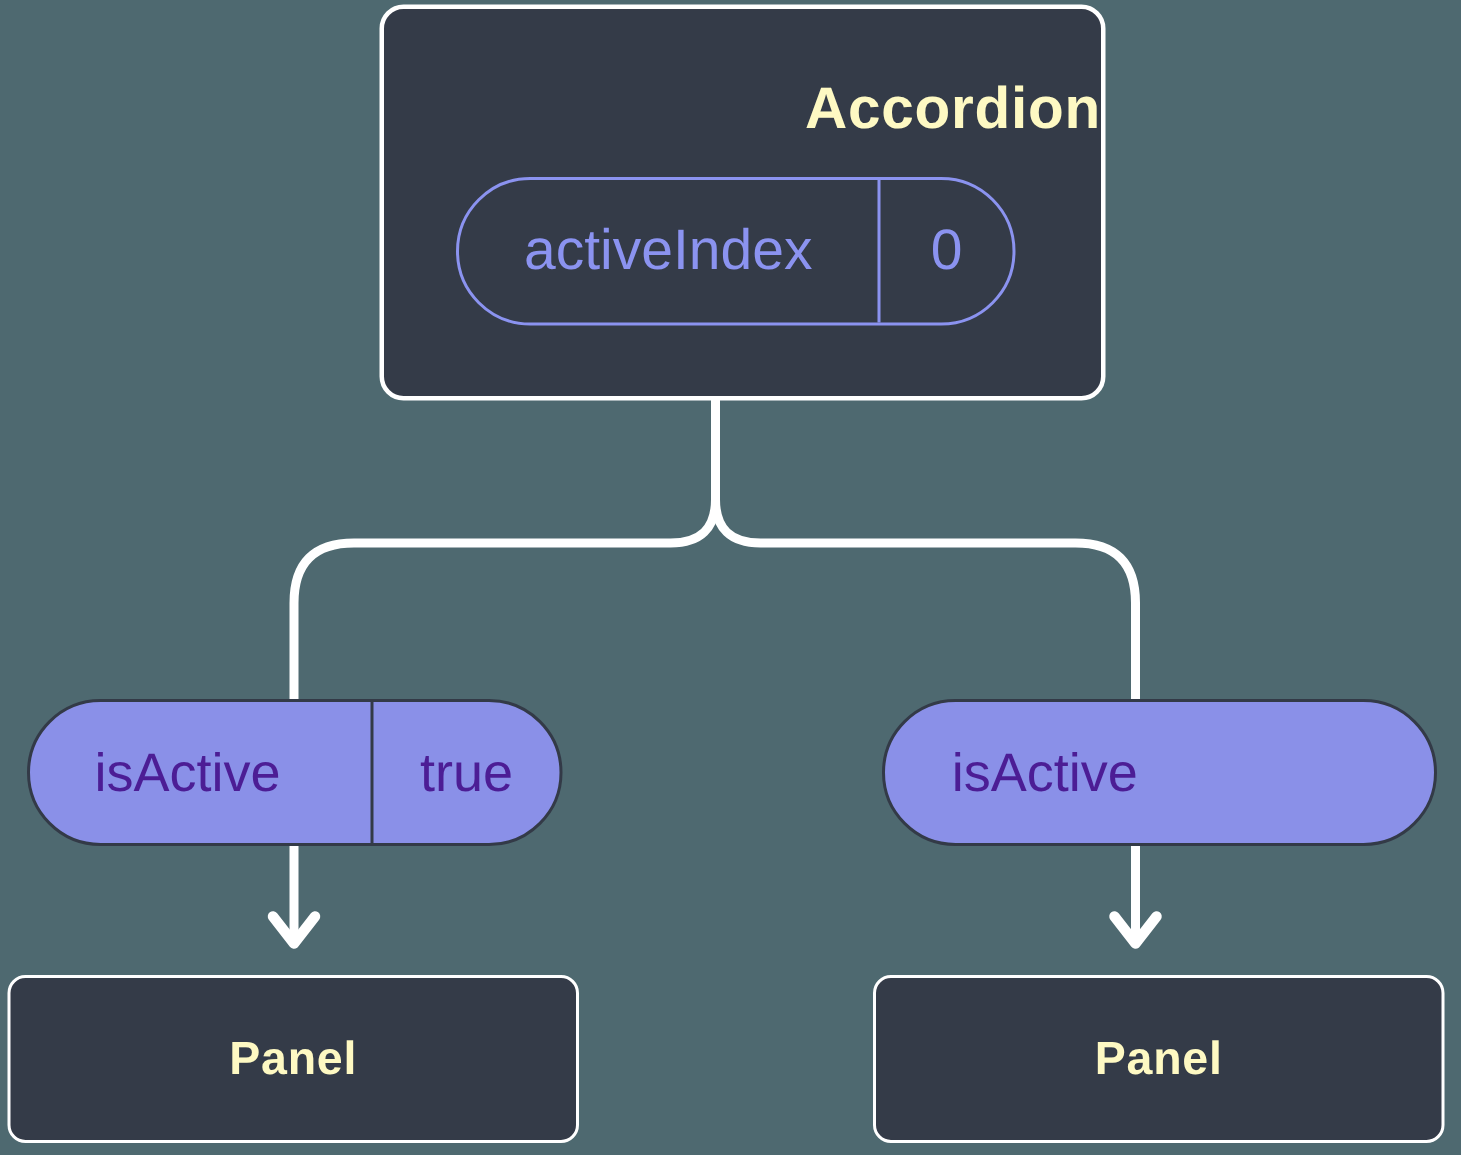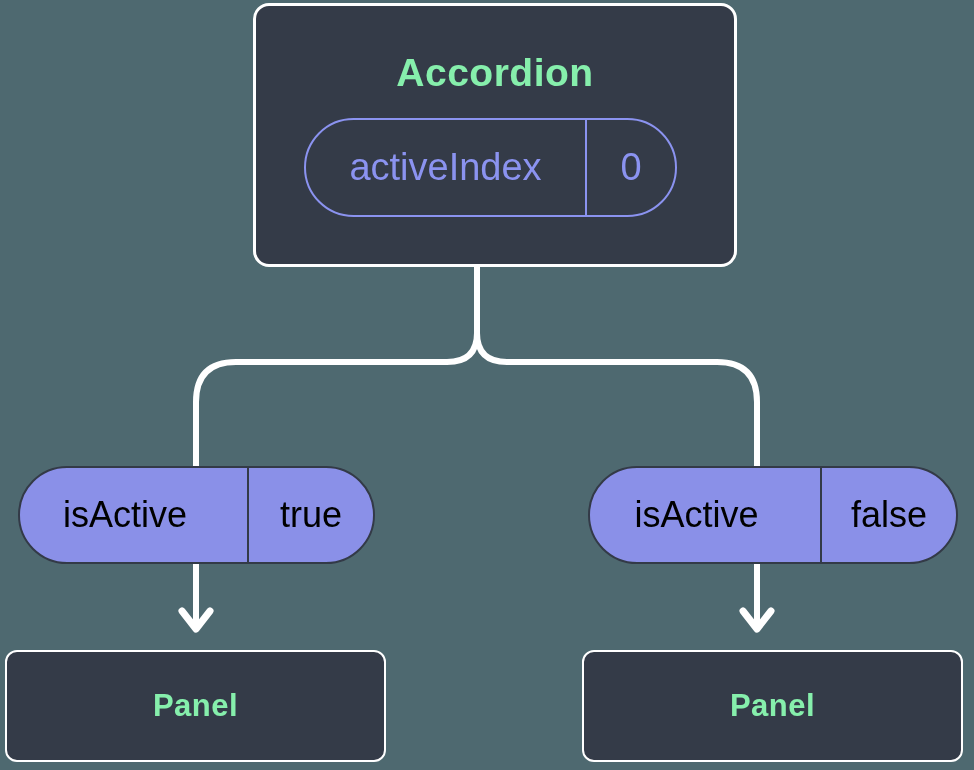--- a/index.html
+++ b/index.html
@@ -42,22 +42,22 @@
     left: 253px;
     top: 3px;
     width: 484px;
     height: 264px;
     border-radius: 16px;
   }
   .node-title {
     position: absolute;
     left: 0;
     right: 0;
-    text-align: center;
-    color: #86efac;
+    text-align: right;
+    color: #fef9c3;
     font-size: 39px;
     font-weight: 600;
     letter-spacing: 0.5px;
   }
   .accordion-node .node-title {
     top: 44px;
     line-height: 46px;
   }
   .prop-pill {
     position: absolute;
@@ -90,21 +90,21 @@
   .state-pill {
     position: absolute;
     top: 466px;
     height: 98px;
     background: #8A90E8;
     border: 2.5px solid #333A47;
     border-radius: 49px;
     box-sizing: border-box;
     display: flex;
     align-items: stretch;
-    color: #000000;
+    color: #4c1d95;
     font-size: 36px;
     font-weight: 500;
   }
   .state-pill .pill-name {
     display: flex;
     align-items: center;
     justify-content: center;
   }
   .state-pill .pill-value {
     flex: 1;
@@ -158,21 +158,20 @@
     </div>
   </div>
 
   <div class="state-pill left-pill">
     <div class="pill-name">isActive</div>
     <div class="pill-value">true</div>
   </div>
 
   <div class="state-pill right-pill">
     <div class="pill-name">isActive</div>
-    <div class="pill-value">false</div>
   </div>
 
   <div class="node panel-node left-panel">
     <div class="node-title">Panel</div>
   </div>
 
   <div class="node panel-node right-panel">
     <div class="node-title">Panel</div>
   </div>
 

